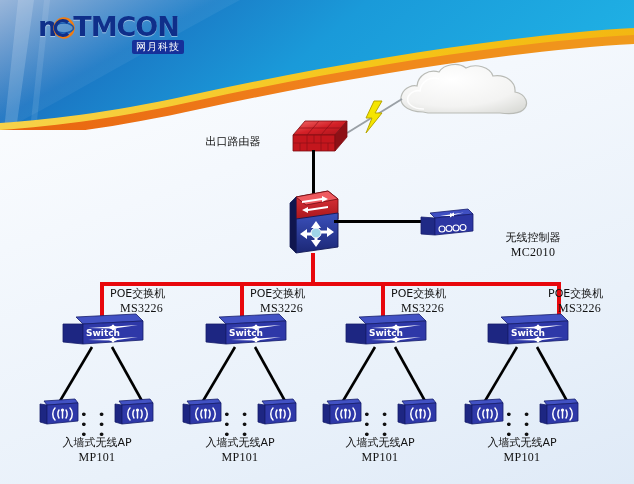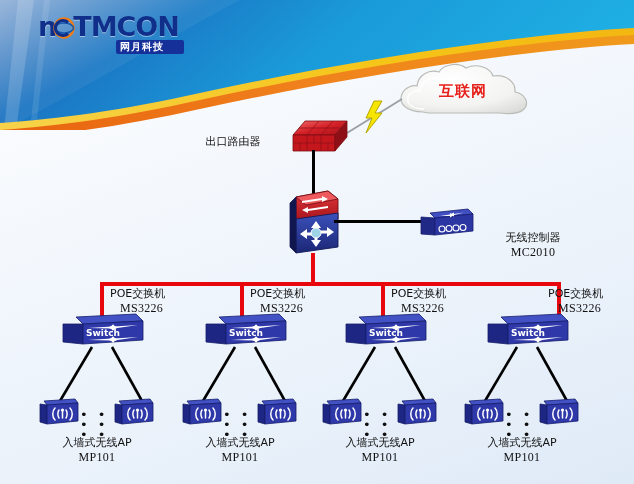--- a/index.html
+++ b/index.html
@@ -51,23 +51,23 @@
     vertical-align: -3px;
     margin: 0 -2px 0 -3px;
   }
   .logo-sub {
     position: absolute;
     right: 4px; top: 27px;
     background: #16309a;
     color: #ffffff;
     font-family: "DejaVu Sans", sans-serif;
     font-size: 10px;
-    font-weight: bold;
+    font-weight: normal;
     letter-spacing: 1px;
-    padding: 1px 20px 2px 4px;
+    padding: 1px 4px 2px 4px;
     border-radius: 2px;
     line-height: 11px;
     text-align: center;
   }
 
   
   .title {
     position: absolute;
     left: 382px; top: 9px;
     width: 246px;
@@ -223,21 +223,20 @@
         <path d="M35,50 C18,50 10,41 14,32 C17,25 25,23 29,24
                  C30,13 41,7 51,10 C56,2 70,0 78,6
                  C88,1 102,5 105,14 C118,12 128,20 127,30
                  C138,32 142,42 135,48 C130,52 120,52 112,51
                  L40,51 Z" fill="url(#gCloud)" stroke="#b9bbb6" stroke-width="1.2"></path>
         <path d="M36,47 C24,47 18,41 20,35 C23,29 29,28 32,29
                  C33,19 43,14 51,17" fill="none" stroke="#ffffff" stroke-width="1.6" opacity="0.9"></path>
       </g>
     </svg>
   </div>
-  <div class="cloud-text">互联网</div>
 
   <div style="position:absolute;left:344px;top:95px;width:62px;height:42px;">
     <svg width="62" height="42" viewBox="0 0 62 42">
       <line x1="3" y1="38" x2="58" y2="4" stroke="#9aa0a6" stroke-width="2"></line>
       <polygon points="30,6 22,23 28,23 22,38 38,18 31,18 38,6" fill="#f5e500" stroke="#b8a600" stroke-width="1"></polygon>
     </svg>
   </div>
 
   <div class="router">
     <svg width="58" height="40" viewBox="0 0 58 40">

